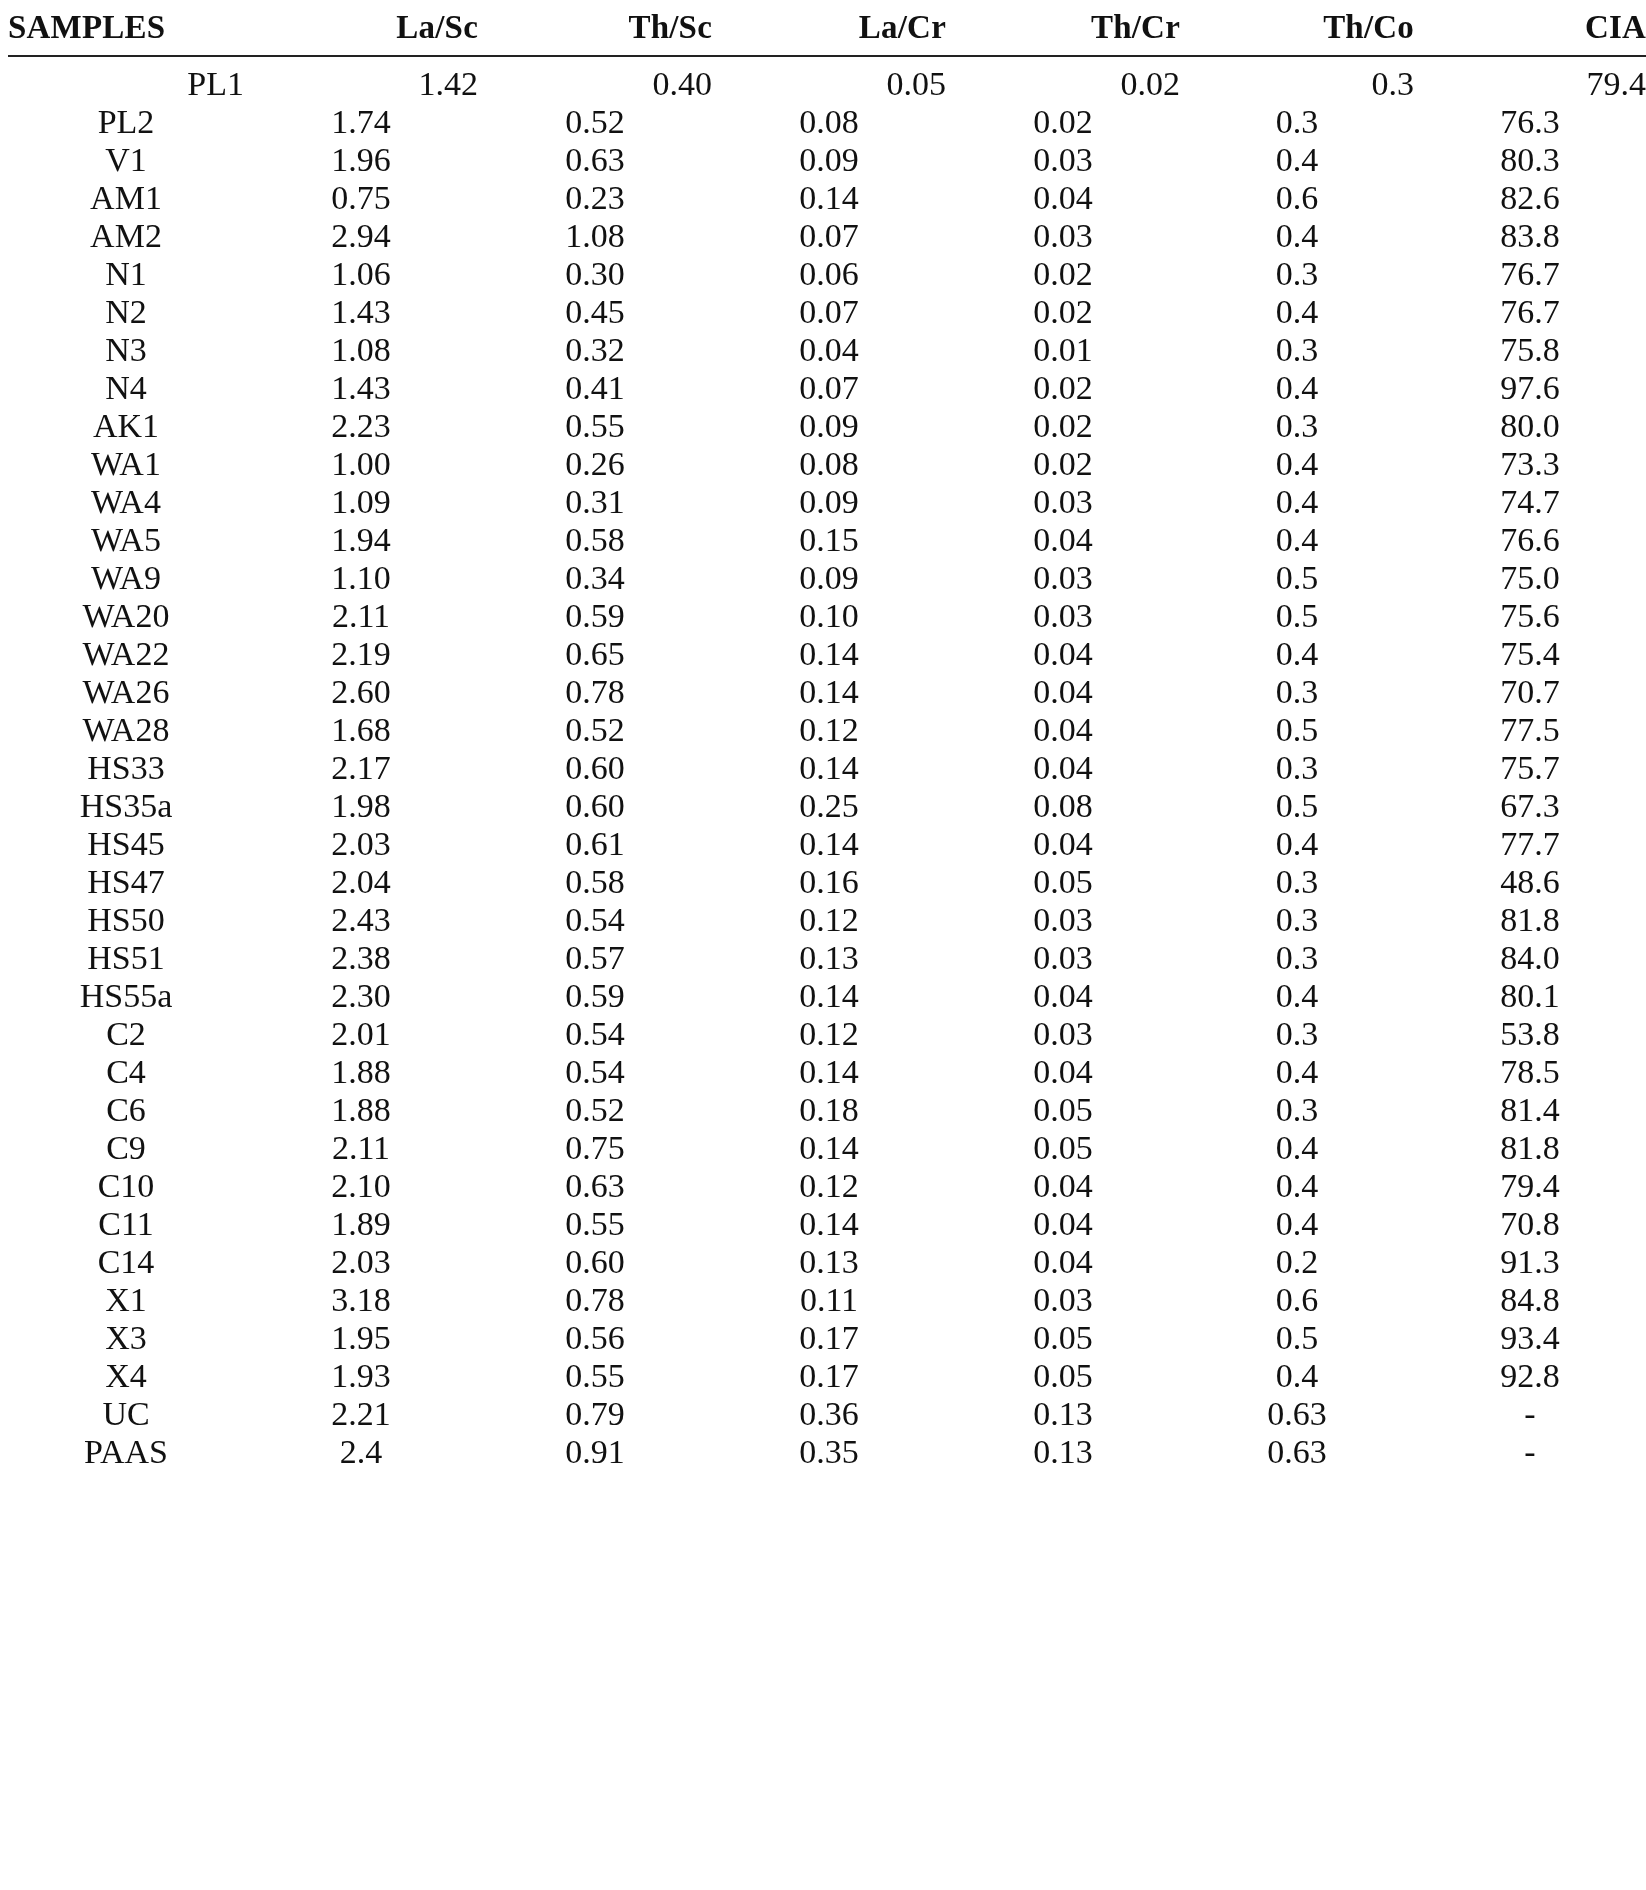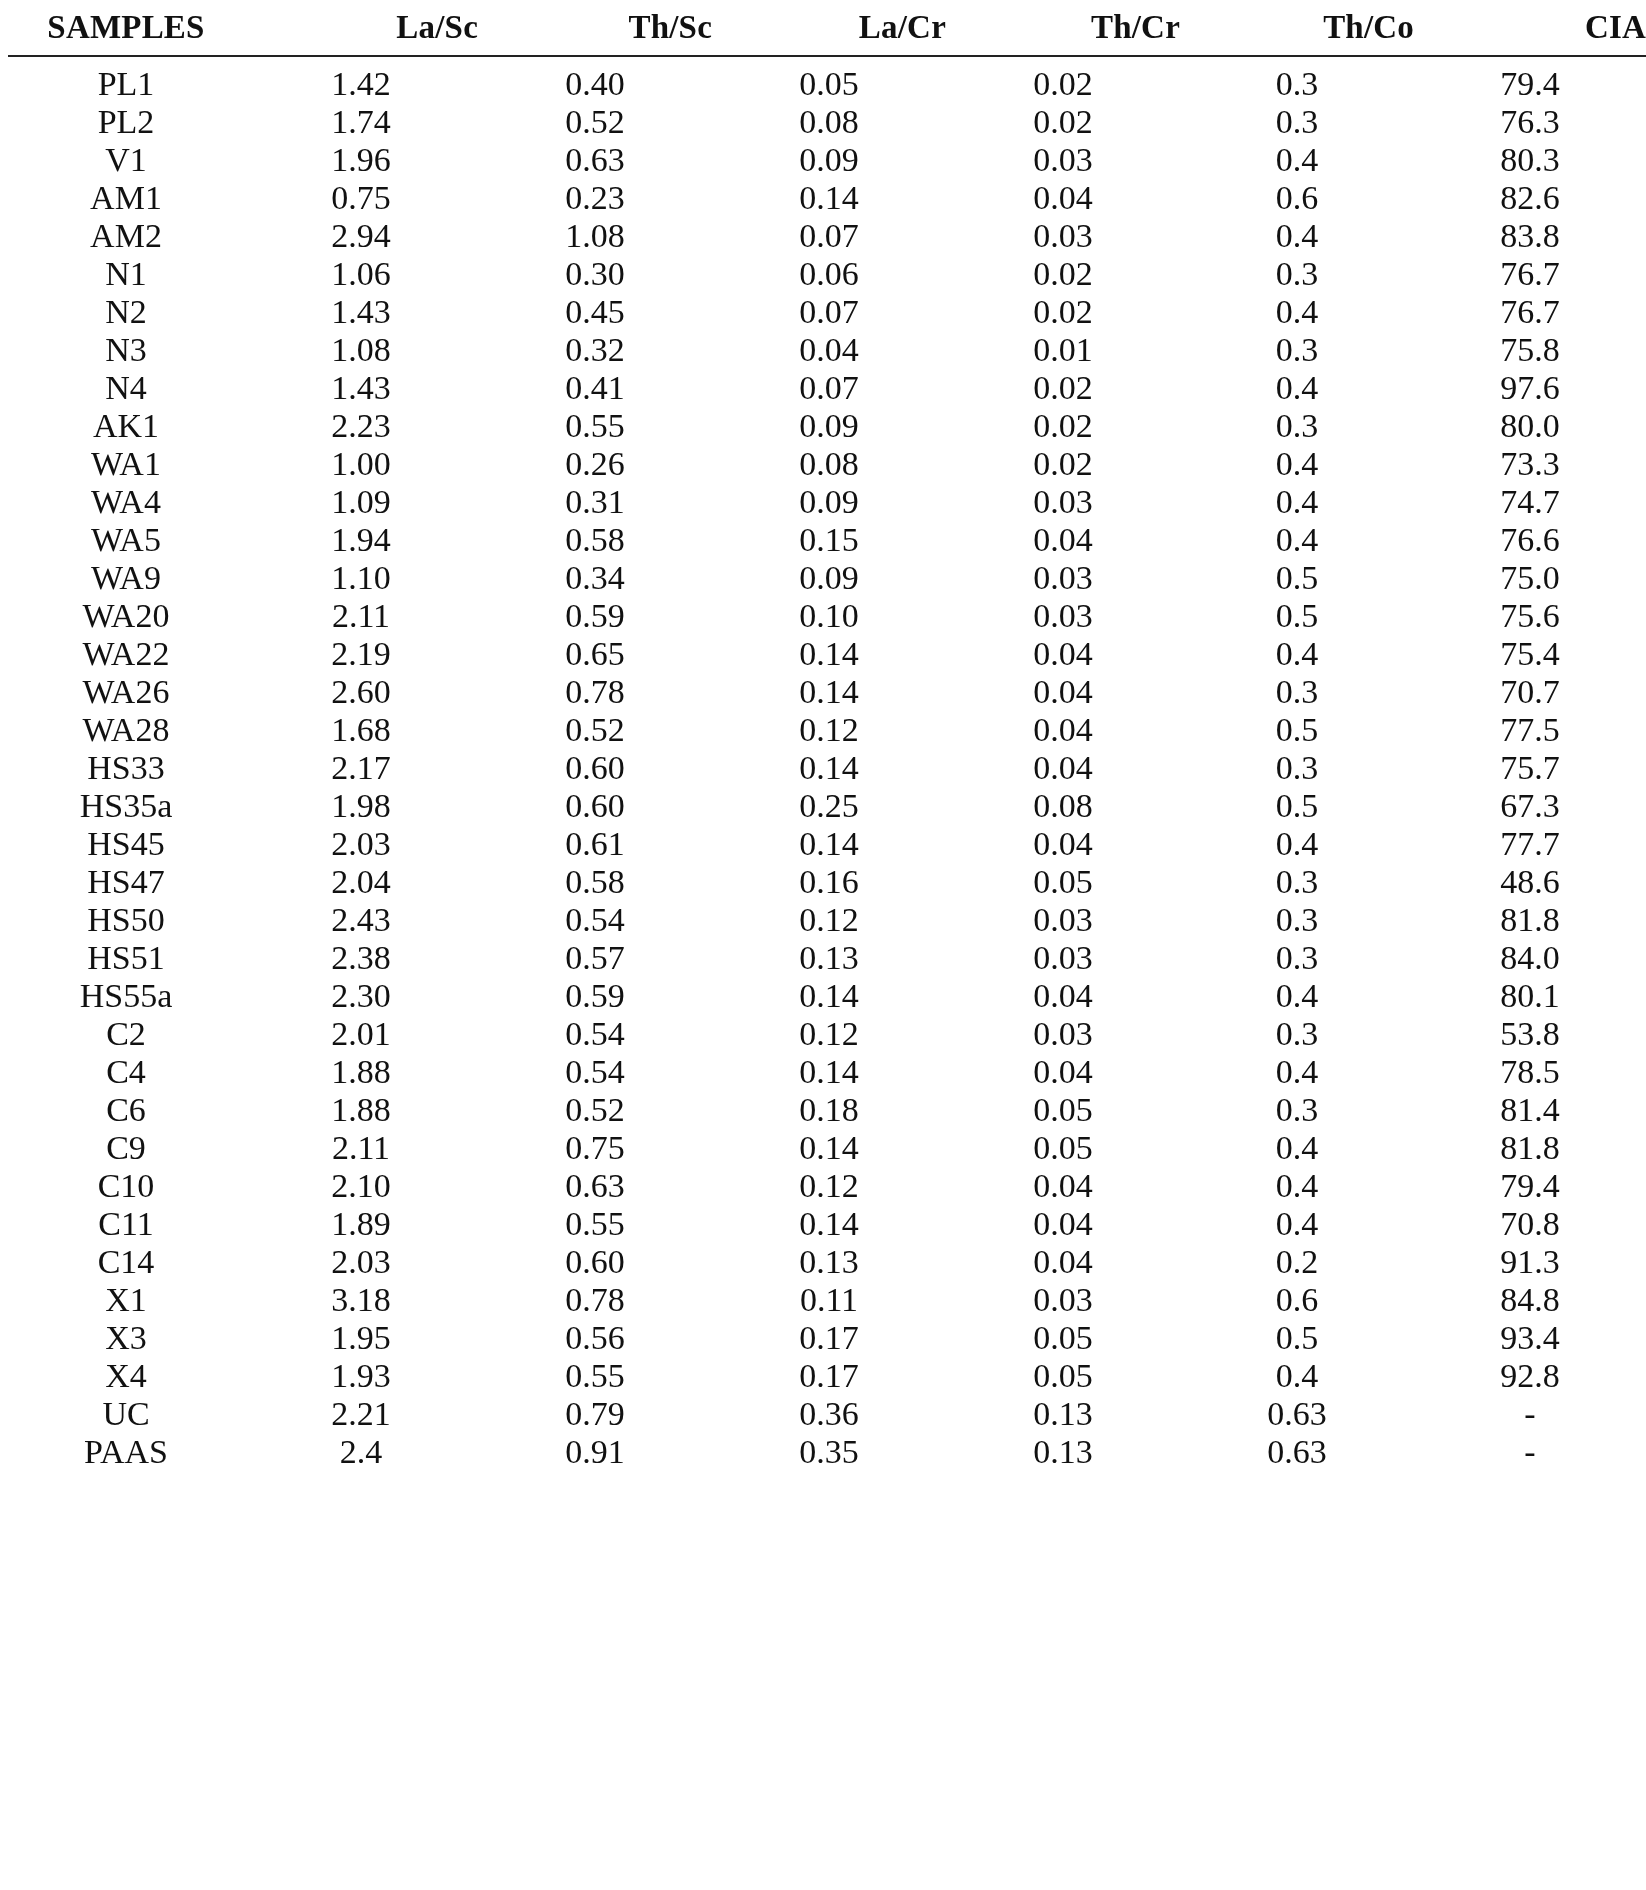--- a/index.html
+++ b/index.html
@@ -36,24 +36,25 @@
       font-weight: bold;
       font-size: 33px;
       height: 55px;
       padding: 0;
       text-align: right;
       vertical-align: middle;
       border-bottom: 2px solid #222222;
       letter-spacing: 0.2px;
     }
     thead th.first {
-      text-align: center;
+      text-align: left;
     }
     tbody tr:first-child td {
       padding-top: 8px;
+      text-align: right;
     }
     tbody td {
       font-size: 34px;
       height: 38px;
       line-height: 38px;
       padding: 0;
       text-align: center;
       vertical-align: middle;
       white-space: nowrap;
     }

